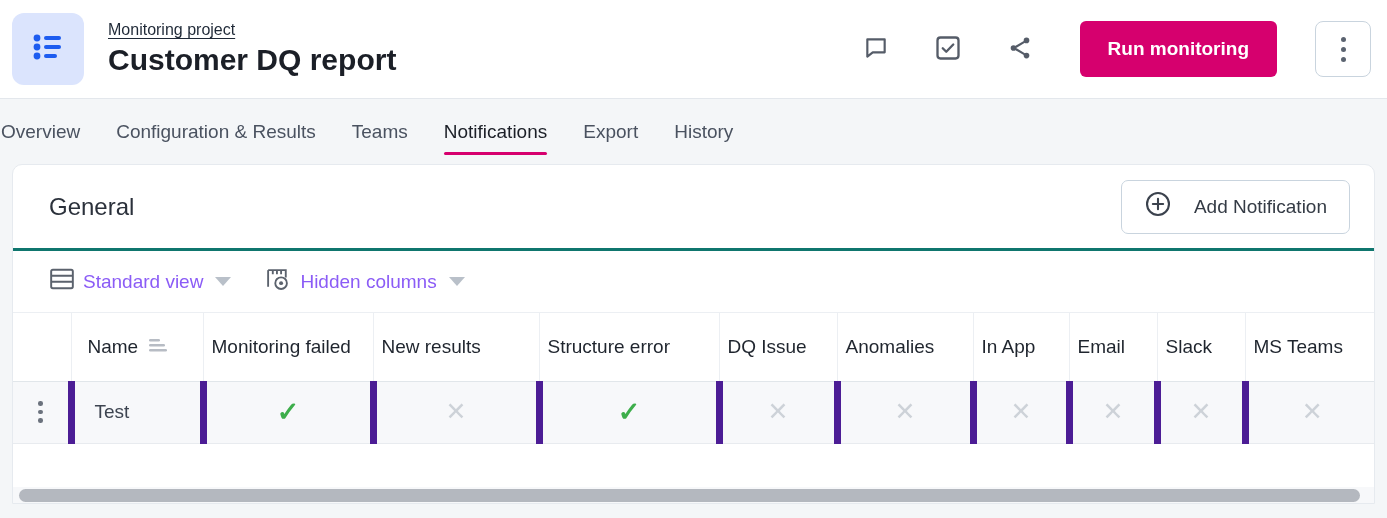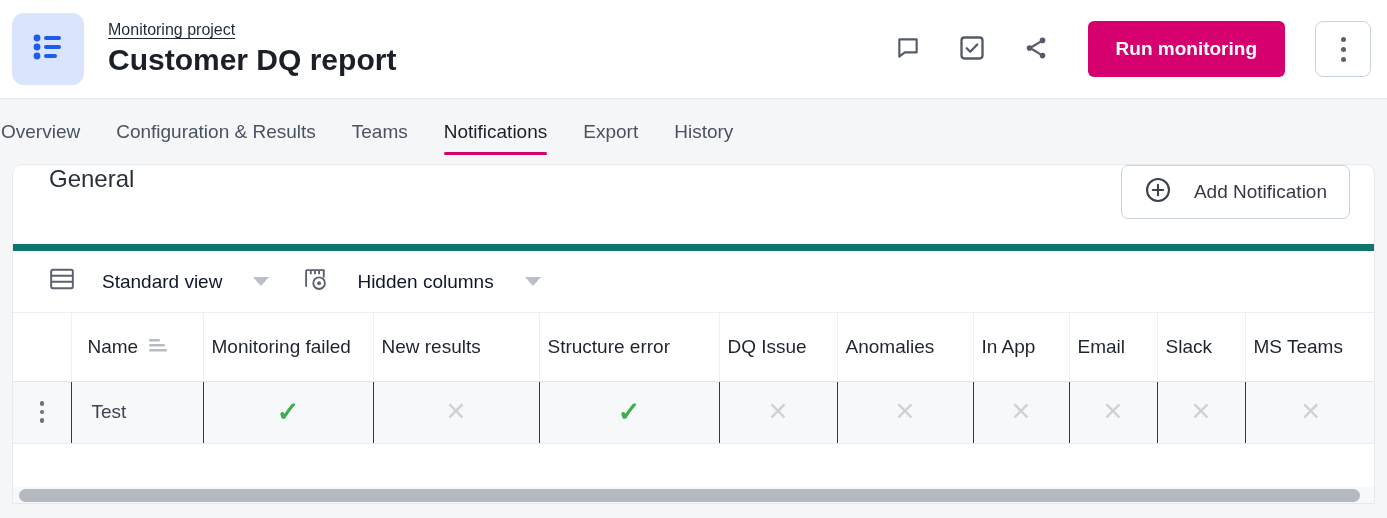--- a/index.html
+++ b/index.html
@@ -34,21 +34,21 @@
     display: inline-block;
     line-height: 22px;
   }
   .page-title {
     font-size: 30px;
     font-weight: bold;
     color: #1b1f27;
     line-height: 38px;
     white-space: nowrap;
   }
-  .header-actions { display: flex; align-items: center; gap: 8px; flex: 0 0 auto; }
+  .header-actions { display: flex; align-items: center; gap: 16px; flex: 0 0 auto; }
   .icon-btn {
     width: 56px; height: 56px;
     display: flex; align-items: center; justify-content: center;
     background: transparent; border: none; cursor: pointer;
   }
   .primary-btn {
     height: 56px;
     background: #d6006e;
     color: #ffffff;
     border: none;
@@ -109,23 +109,23 @@
     background: #ffffff;
     border: 1px solid #e6eaef;
     border-radius: 10px 10px 0 0;
     height: 340px;
     overflow: hidden;
     display: flex;
     flex-direction: column;
   }
   .card-head {
     height: 86px;
-    display: flex; align-items: flex-start;
+    display: flex; align-items: center;
     padding: 0 24px 0 36px;
-    border-bottom: 7px solid #0f766e;
+    border-bottom: 3px solid #0f766e;
     flex: 0 0 auto;
   }
   .card-head h2 {
     font-size: 24px;
     font-weight: normal;
     color: #2b313b;
     flex: 1 1 auto;
   }
   .ghost-btn {
     height: 54px;
@@ -142,23 +142,23 @@
 
   .card-toolbar {
     height: 62px;
     display: flex; align-items: center;
     padding: 0 36px;
     gap: 34px;
     border-bottom: 1px solid #eceff3;
     flex: 0 0 auto;
   }
   .toolbar-item {
-    display: flex; align-items: center; gap: 27px;
-    font-size: 19px;
-    color: #0f172a;
+    display: flex; align-items: center; gap: 8px;
+    font-size: 19px;
+    color: #8b5cf6;
     cursor: pointer;
     white-space: nowrap;
   }
   .caret {
     width: 0; height: 0;
     border-left: 8px solid transparent;
     border-right: 8px solid transparent;
     border-top: 9px solid #b9c0c9;
     margin-left: 4px;
   }
@@ -175,21 +175,21 @@
     border-right: 1px solid #eceff3;
     border-bottom: 1px solid #e1e6ea;
     text-align: left;
     padding: 0 8px;
     white-space: nowrap;
   }
   thead th:last-child { border-right: none; }
   tbody td {
     height: 62px;
     background: #f7f8fa;
-    border-right: 1px solid #4c1d95;
+    border-right: 7px solid #4c1d95;
     border-bottom: 1px solid #e8ebef;
     text-align: center;
     font-size: 19px;
     color: #3d4450;
     padding: 0 8px;
   }
   tbody td:last-child { border-right: none; }
   .col-menu { width: 58px; }
   .col-name { width: 132px; }
   .th-name-inner { display: flex; align-items: center; justify-content: flex-start; gap: 10px; padding-left: 8px; }

